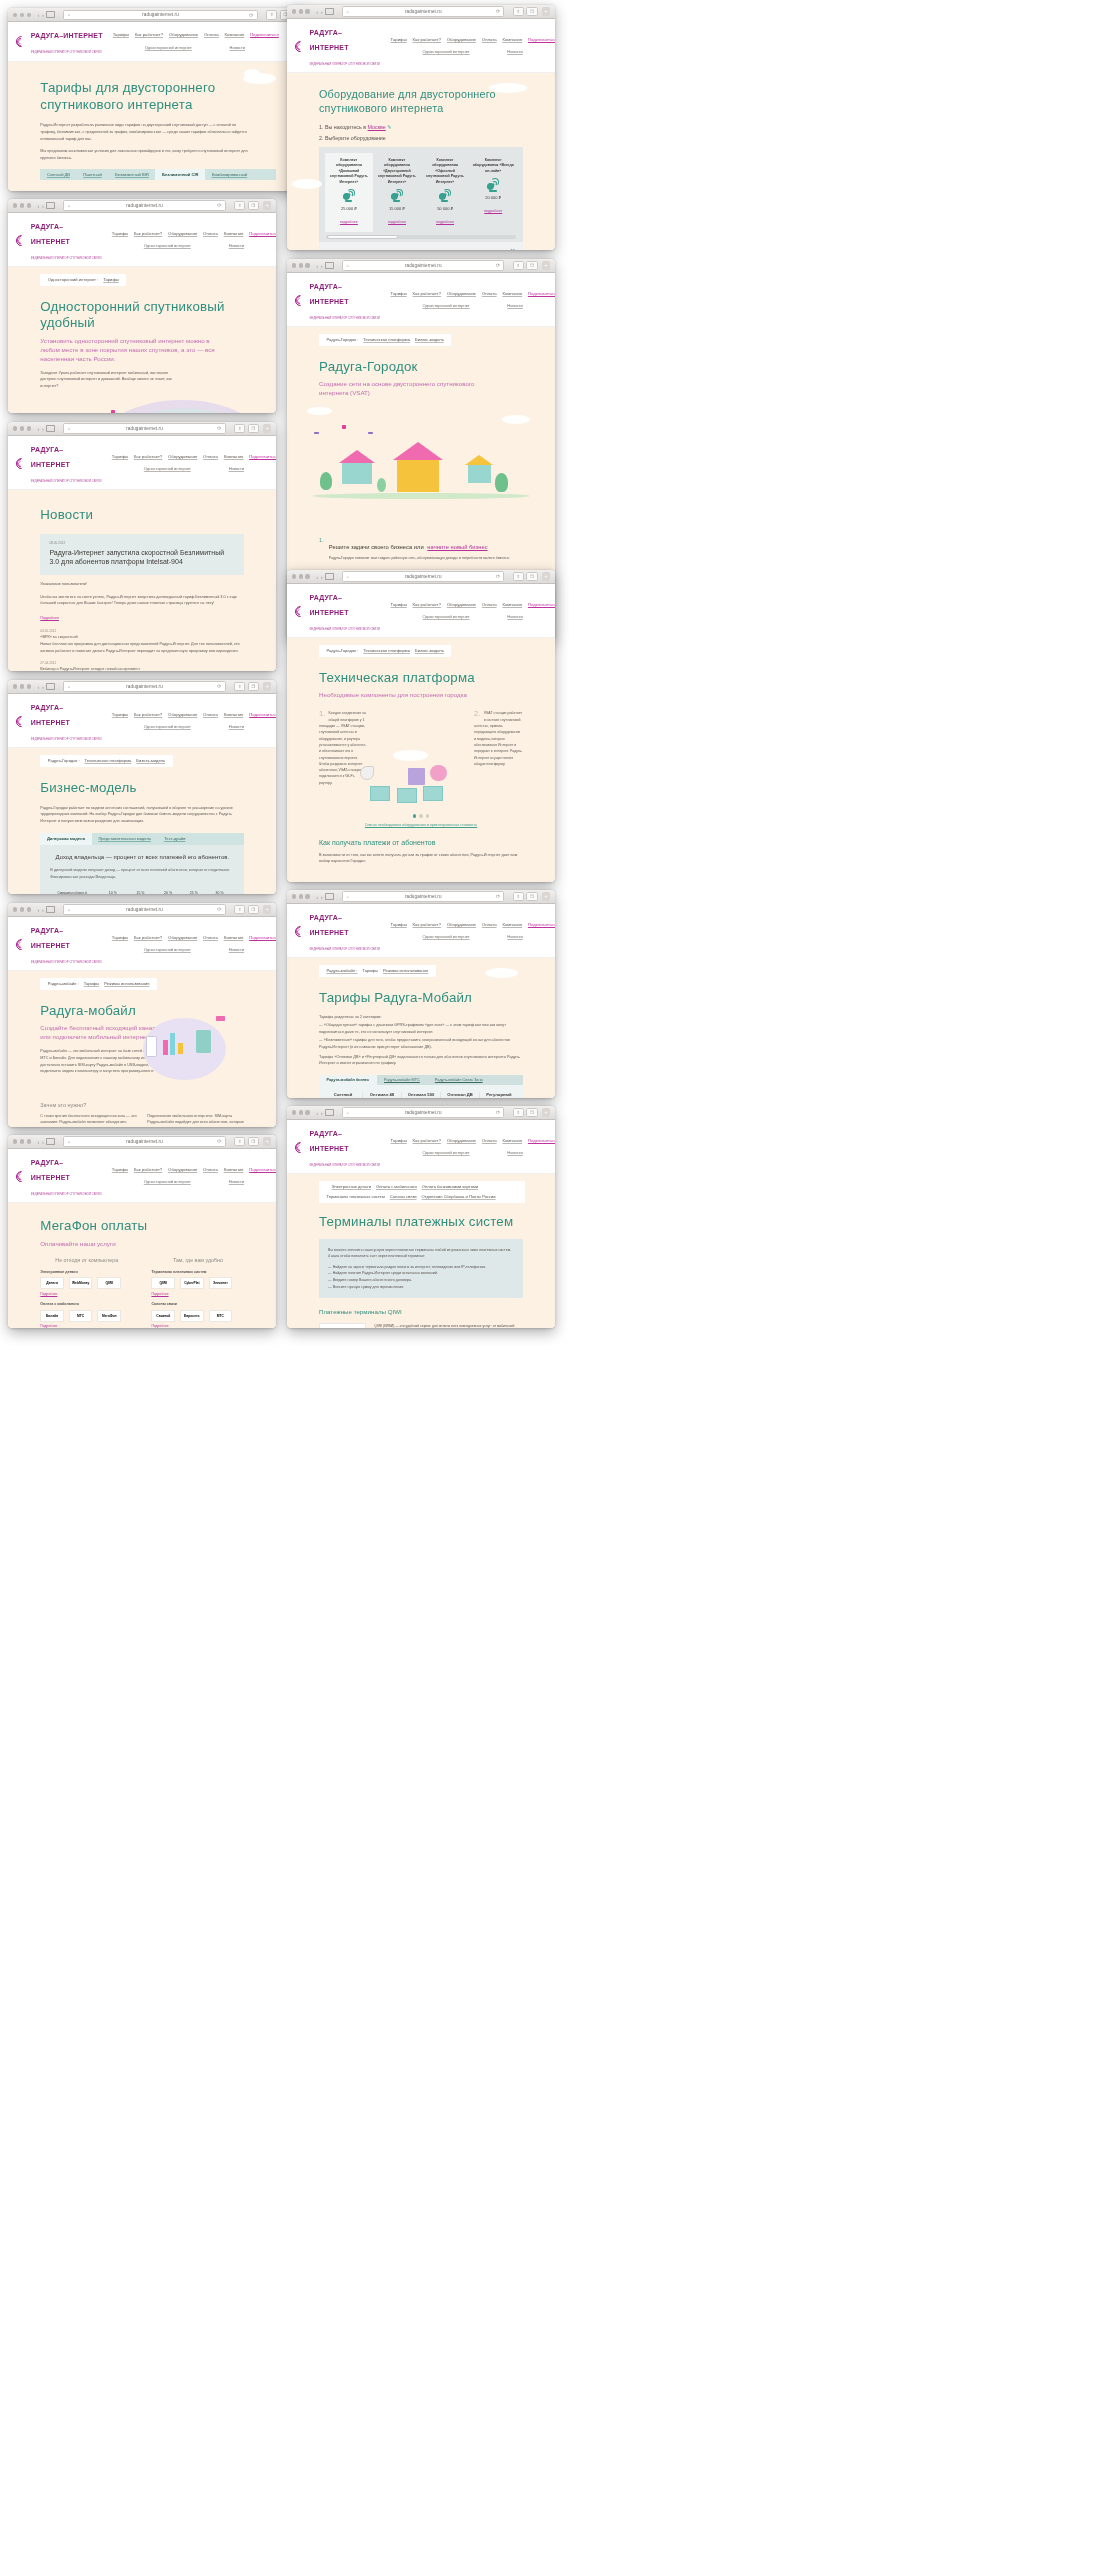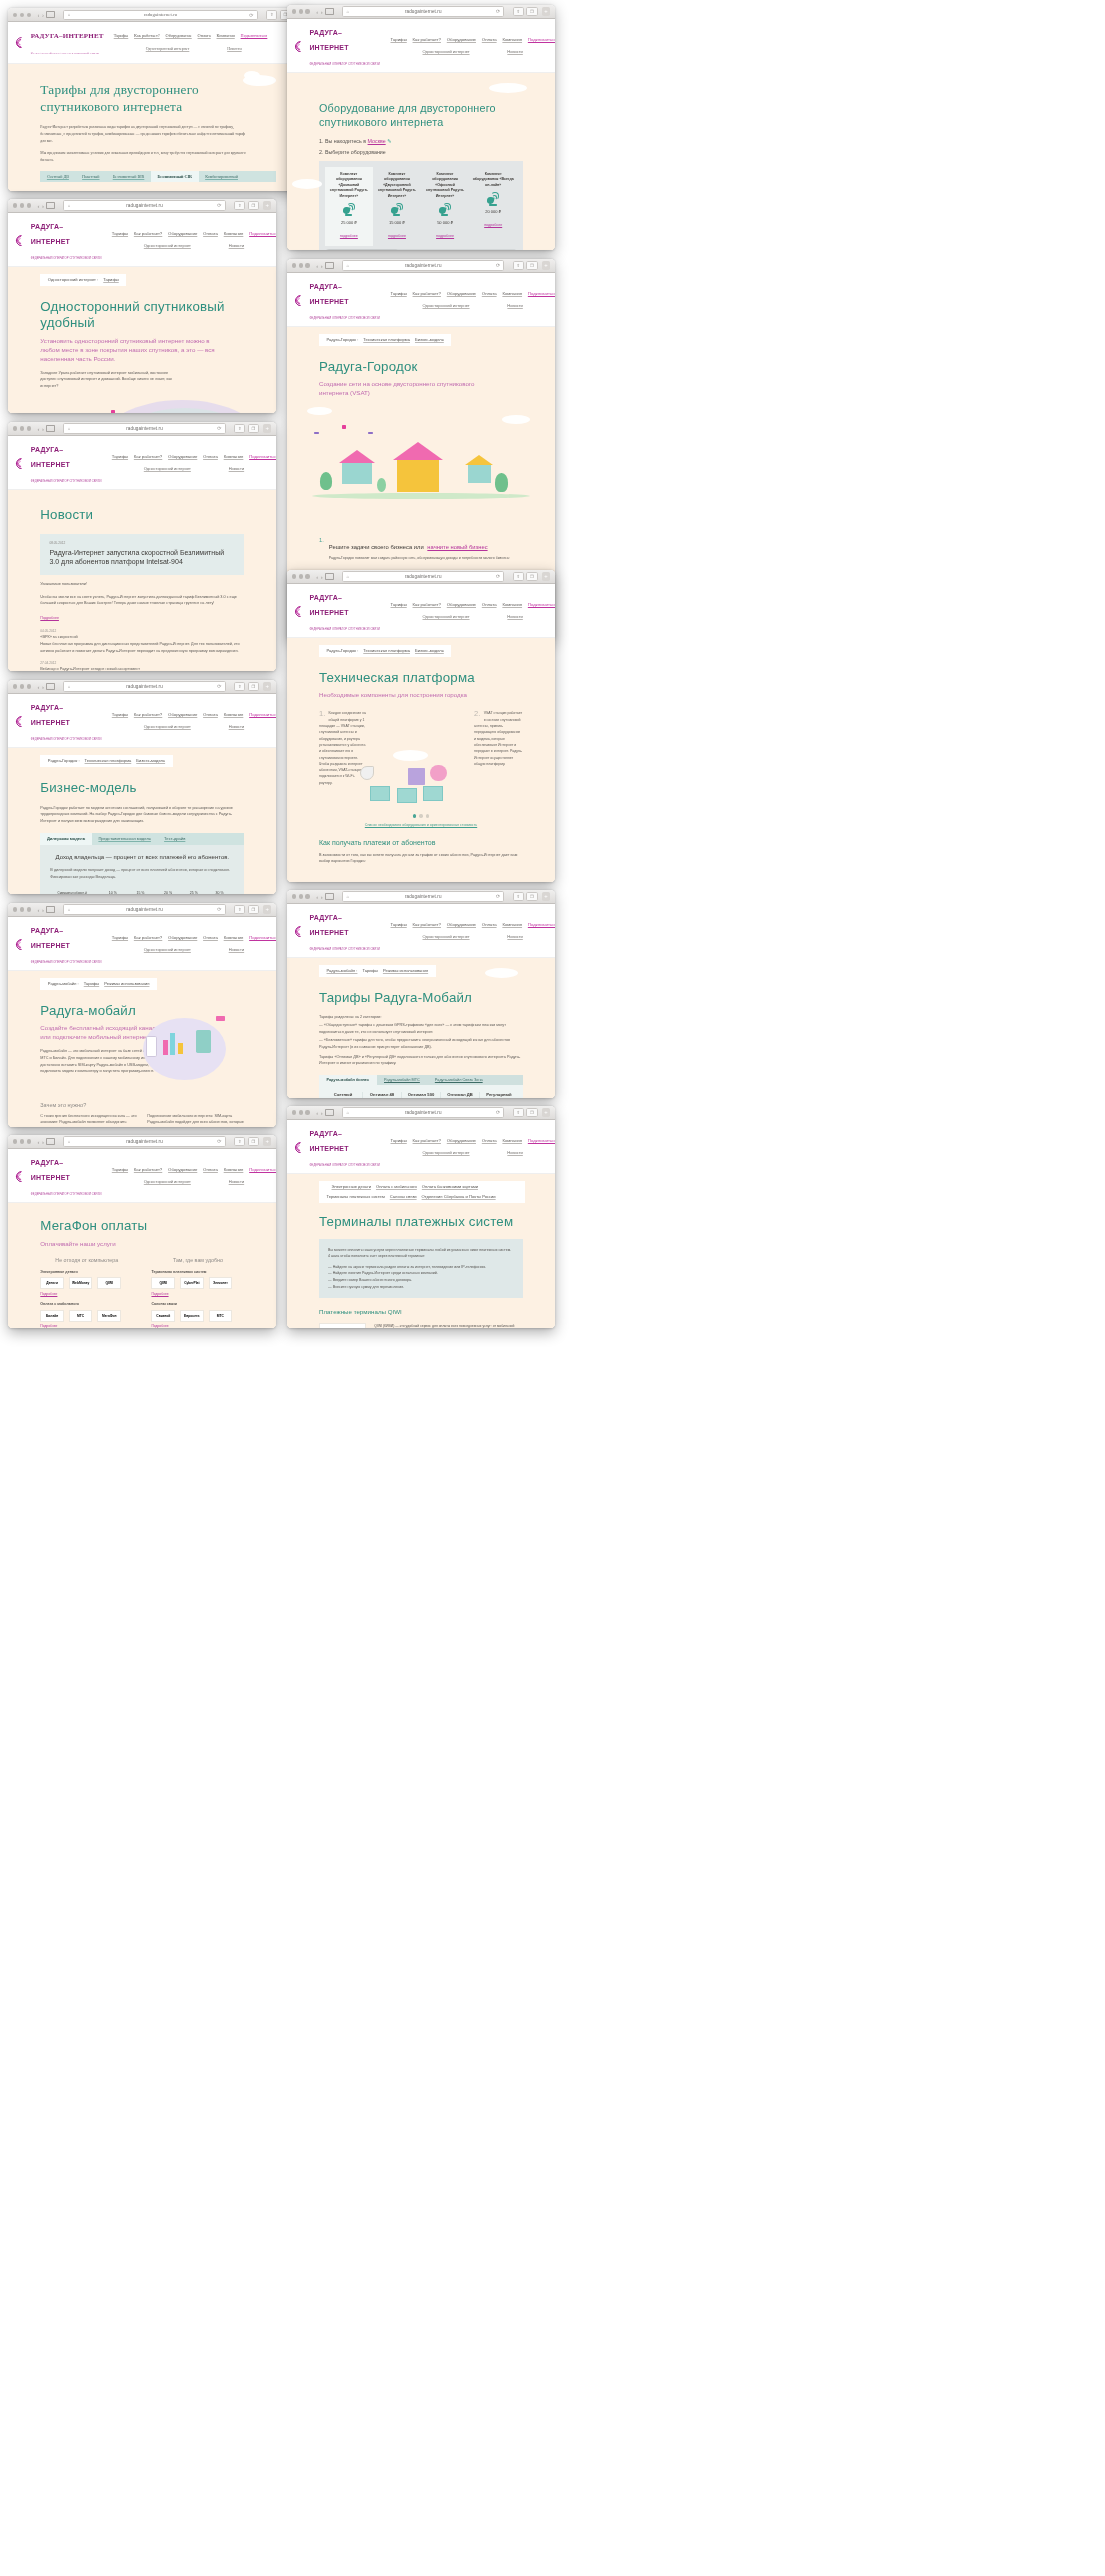--- a/index.html
+++ b/index.html
@@ -185,21 +185,21 @@
   .tcards{display:flex;gap:0;background:#eef4f3;margin:0 32px;padding:6.6px 5px;}
   .tcard{flex:1;text-align:center;padding:0 3.3px;border-right:0.8px solid #dde6e5;}
   .tcard:last-child{border-right:none;}
   .tcname{font-size:4.2px;color:#3d3a37;font-weight:bold;}
 </style>
 </head>
 <body>
 
 <div class="board">
 
-  <div class="win" style="left:8.3px;top:8.3px;width:300px;height:183px;font-family:Liberation Serif, serif;">
+  <div class="win" style="left:8.3px;top:8.3px;width:300px;height:183px;">
     <div class="chrome">
       <div class="dots">
           <i class="dot"></i>
           <i class="dot"></i>
           <i class="dot"></i>
         </div>
       <div class="navb">
           <span>‹</span>
           <span>›</span>
           <span class="sqr"></span>
@@ -312,21 +312,21 @@
             <a class="sub">Односторонний интернет</a>
             <a class="sub">Новости</a>
 
           </div>
         </div>
 
       </div>
       <div class="page" style="height:214px;">
         <div class="cloud" style="right:28px;top:10px;width:38px;height:10px;"></div>
         <div class="cloud" style="left:5px;top:106px;width:30px;height:10px;"></div>
-        <h1 class="h1 sm" style="margin-top:29px;">Оборудование для двустороннего спутникового интернета</h1>
+        <h1 class="h1 sm" style="margin-top:15px;">Оборудование для двустороннего спутникового интернета</h1>
         <div style="margin:8.3px 32px 0 32px;font-size:5.3px;color:#55524f;">
           <span>1.</span>
           <span>Вы находитесь в</span>
           <span class="pinklink">Москве</span>
           <span style="color:#37a795;">✎</span>
         </div>
         <div style="margin:5px 32px 6.6px 32px;font-size:5.3px;color:#55524f;">
           <span>2.</span>
           <span>Выберите оборудование</span>
         </div>

